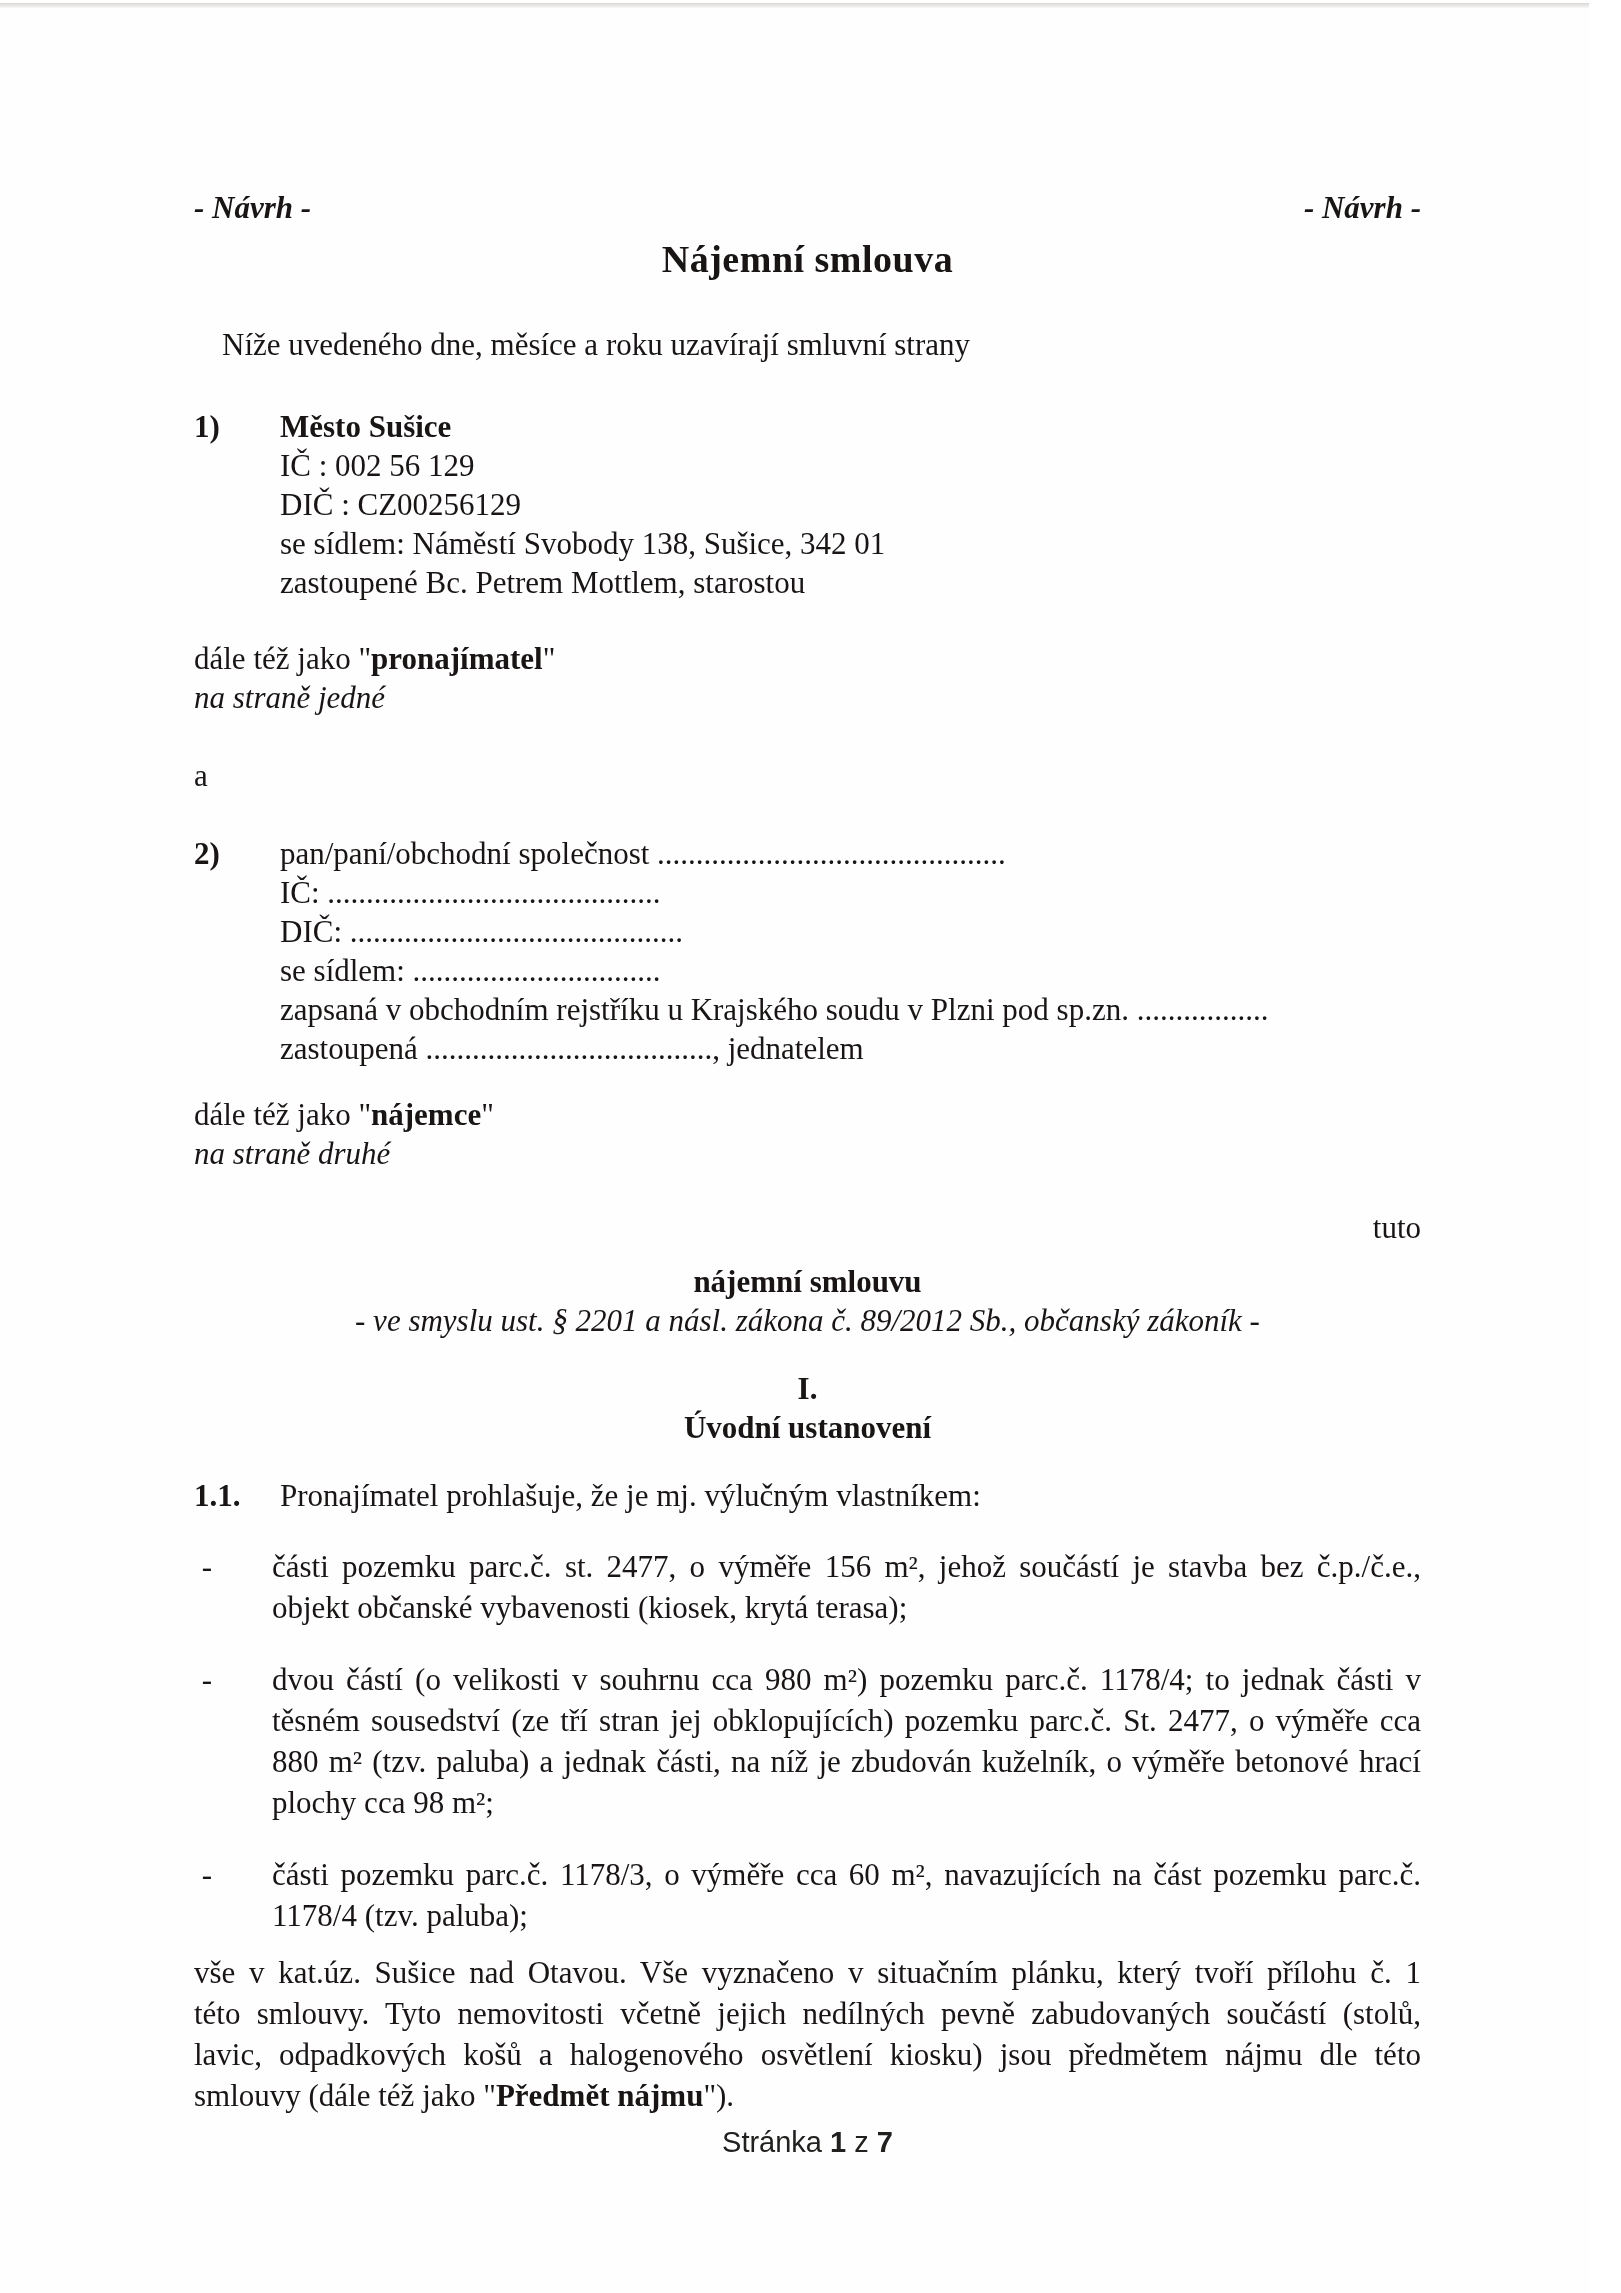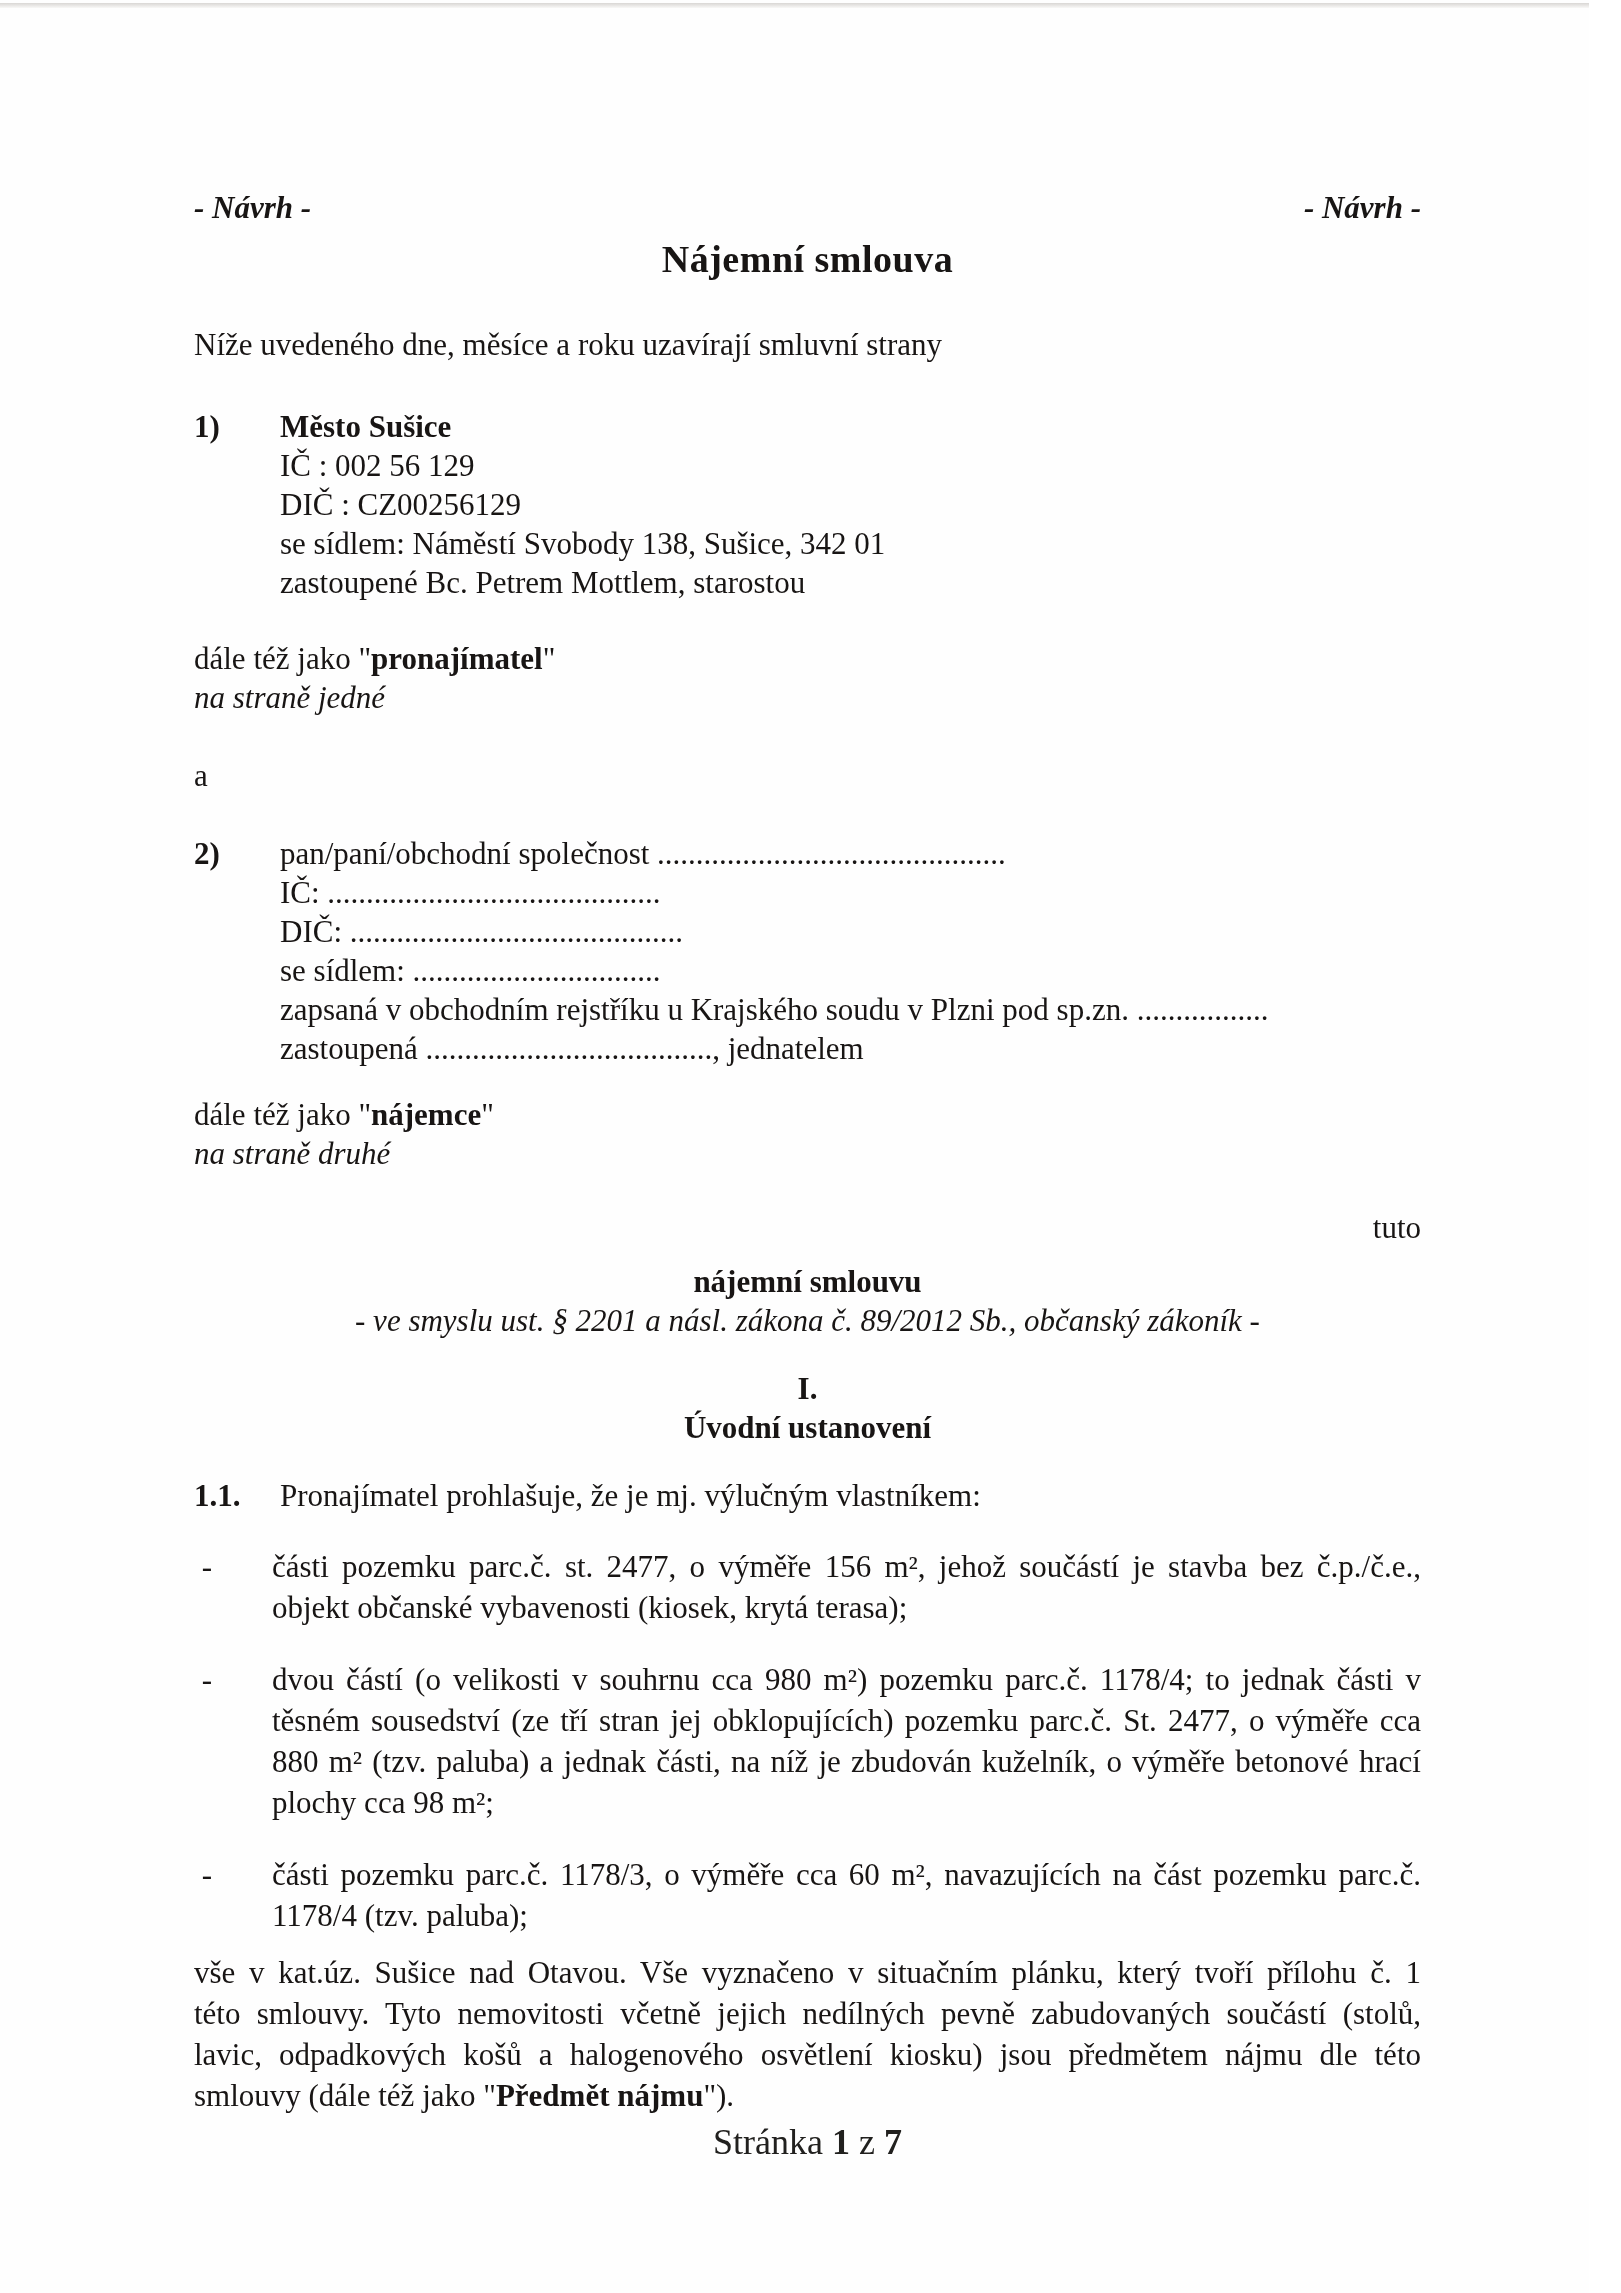--- a/index.html
+++ b/index.html
@@ -23,21 +23,21 @@
   }
 
   .content { position:absolute; left:194px; top:0; width:1227px; font-size:31px; line-height:39px; }
 
   .bold { font-weight:bold; }
   .italic { font-style:italic; }
 
   .draft-row { margin-top:188px; display:flex; justify-content:space-between;
                font-weight:bold; font-style:italic; }
   .title { margin-top:5.9px; text-align:center; font-weight:bold; font-size:38px; line-height:53px; letter-spacing:0.5px; }
-  .intro { margin-top:39px; }
+  .intro { margin-top:39px;margin-left:28px; }
 
   .party { display:flex; }
   .party .num { width:86px; flex:none; font-weight:bold; }
   .party .plines { flex:1; }
   .party-1 { margin-top:43px; }
   .party-2 { margin-top:39px; }
 
   .alias-1 { margin-top:37px; }
   .alias-2 { margin-top:27.4px; }
   .conjunction { margin-top:39px; }
@@ -53,22 +53,22 @@
   .bullet { margin-top:31px; display:flex; line-height:41px; }
   .bullet .marker { width:39px; flex:none; padding-left:7.8px; }
   .bullet .blines { flex:1;margin-left:39px; }
 
   .just { text-align:justify; text-align-last:justify; }
 
   .closing { margin-top:16px; line-height:41px; }
 
   .footer {
     margin-top:7.8px; text-align:center;
-    font-family:Liberation Serif, serif;
-    font-size:36px; line-height:37px; color:#21201e;
+    font-family:Liberation Sans, sans-serif;
+    font-size:29px; line-height:37px; color:#21201e;
   }
   .footer span { white-space:pre-wrap; }
 </style>
 </head>
 <body>
 
 <div class="page">
 
   <div class="scan-top-edge"></div>
   <div class="scan-line"></div>

